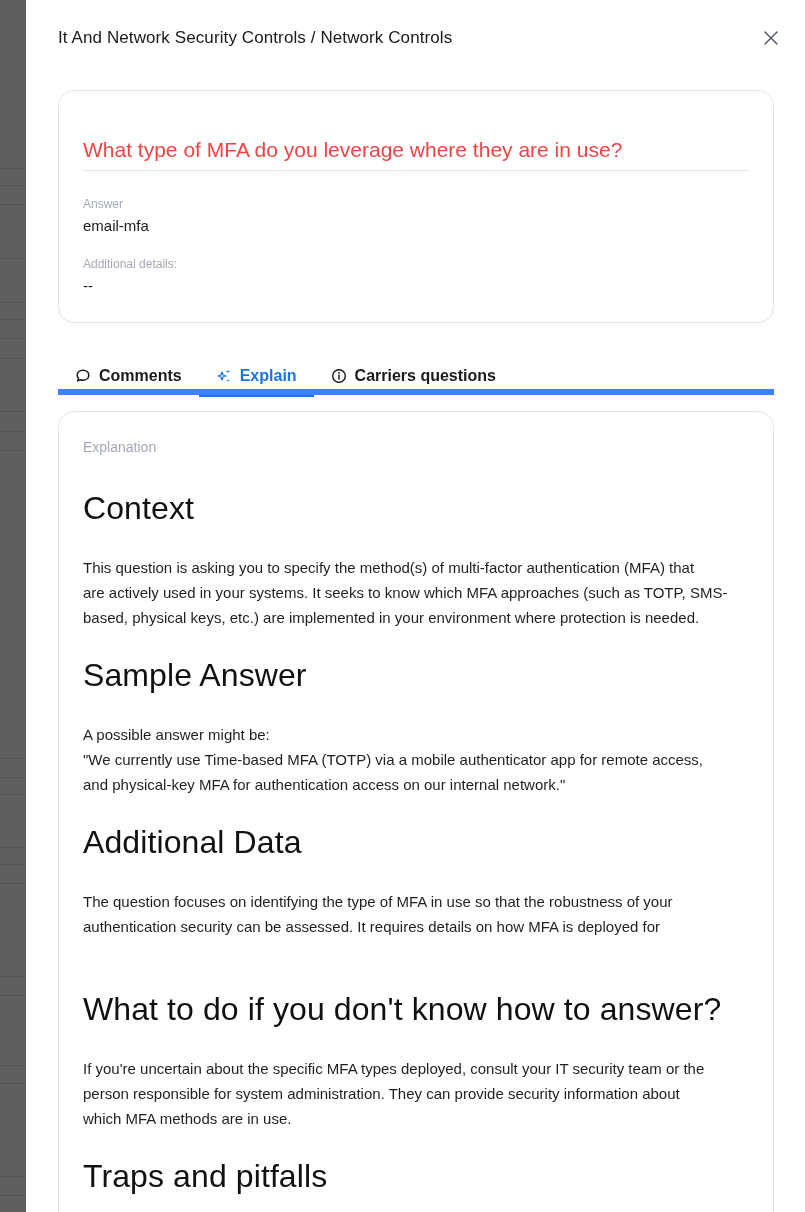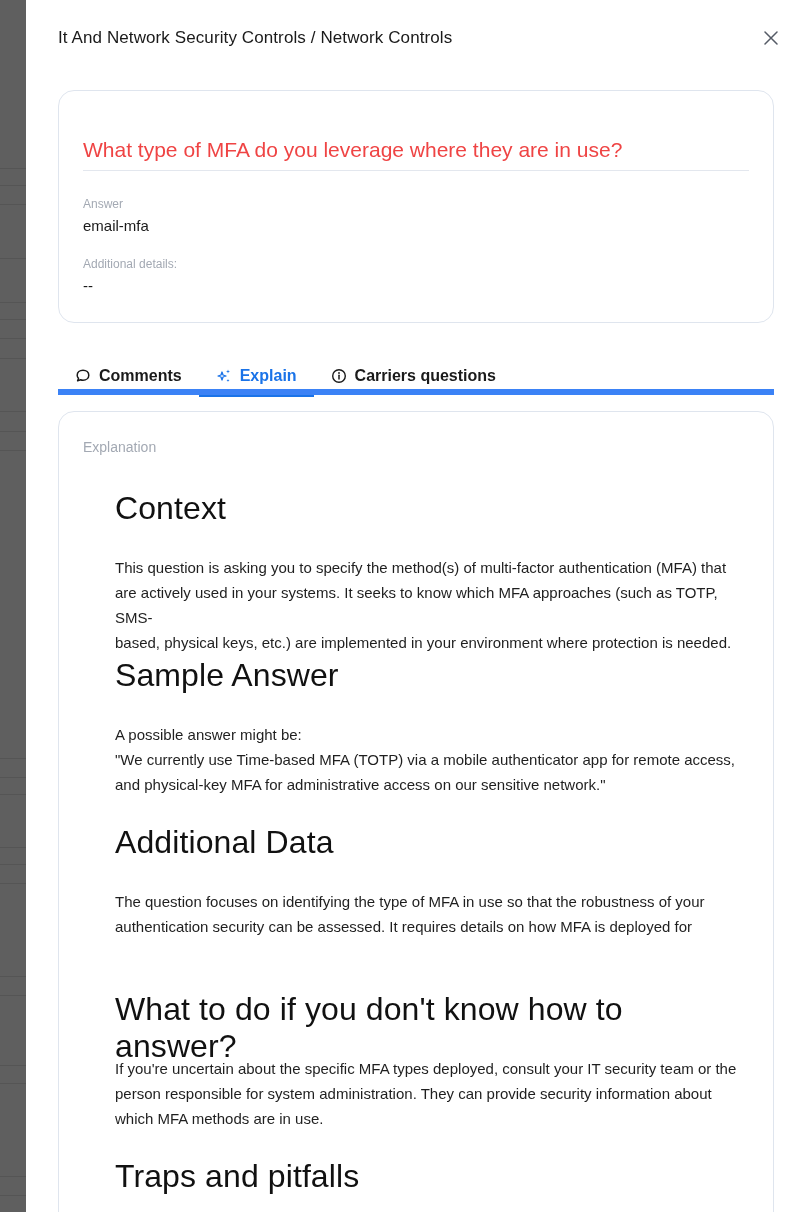--- a/index.html
+++ b/index.html
@@ -55,21 +55,21 @@
     content: ""; position: absolute; left: 0; right: 0; bottom: -2px; height: 2px; background: #1a73e8;
   }
   .tab svg { display: block; }
 
   .explain-card {
     position: absolute; left: 32px; top: 411px; width: 716px; height: 900px;
     border: 1px solid #dfe5ee; border-radius: 16px; background: #fff;
   }
   .explain-label { position: absolute; left: 24px; top: 27px; font-size: 14px; color: #a3a9b3; }
 
-  .section { position: absolute; left: 24px; right: 24px; margin-left: 32px; }
+  .section { position: absolute; left: 24px; right: 24px; }
   .section h2 { font-size: 32px; font-weight: normal; color: #111; letter-spacing: 0.1px; }
   .section p { font-size: 15px; line-height: 25px; color: #1f1f1f; }
 </style>
 </head>
 <body>
 
 <div class="backdrop">
   <div class="line" style="top:168px"></div>
   <div class="line" style="top:185px"></div>
   <div class="line" style="top:204px"></div>
@@ -151,21 +151,21 @@
       <p>are actively used in your systems. It seeks to know which MFA approaches (such as TOTP, SMS-</p>
       <p>based, physical keys, etc.) are implemented in your environment where protection is needed.</p>
     </div>
 
     <div class="section" style="top:245px">
       <h2>Sample Answer</h2>
     </div>
     <div class="section" style="top:310px">
       <p>A possible answer might be:</p>
       <p>"We currently use Time-based MFA (TOTP) via a mobile authenticator app for remote access,</p>
-      <p>and physical-key MFA for administrative access on our sensitive network."</p>
+      <p>and physical-key MFA for authentication access on our internal network."</p>
     </div>
 
     <div class="section" style="top:412px">
       <h2>Additional Data</h2>
     </div>
     <div class="section" style="top:477px">
       <p>The question focuses on identifying the type of MFA in use so that the robustness of your</p>
       <p>authentication security can be assessed. It requires details on how MFA is deployed for</p>
     </div>
 

